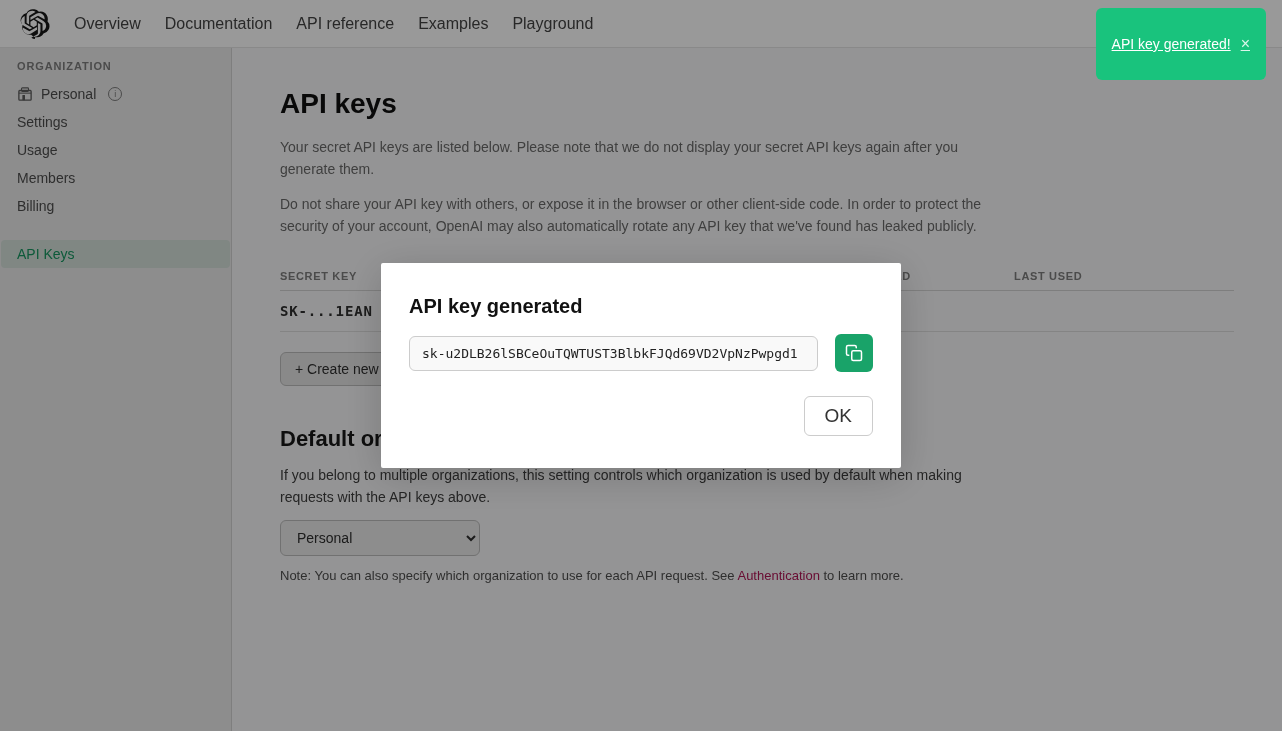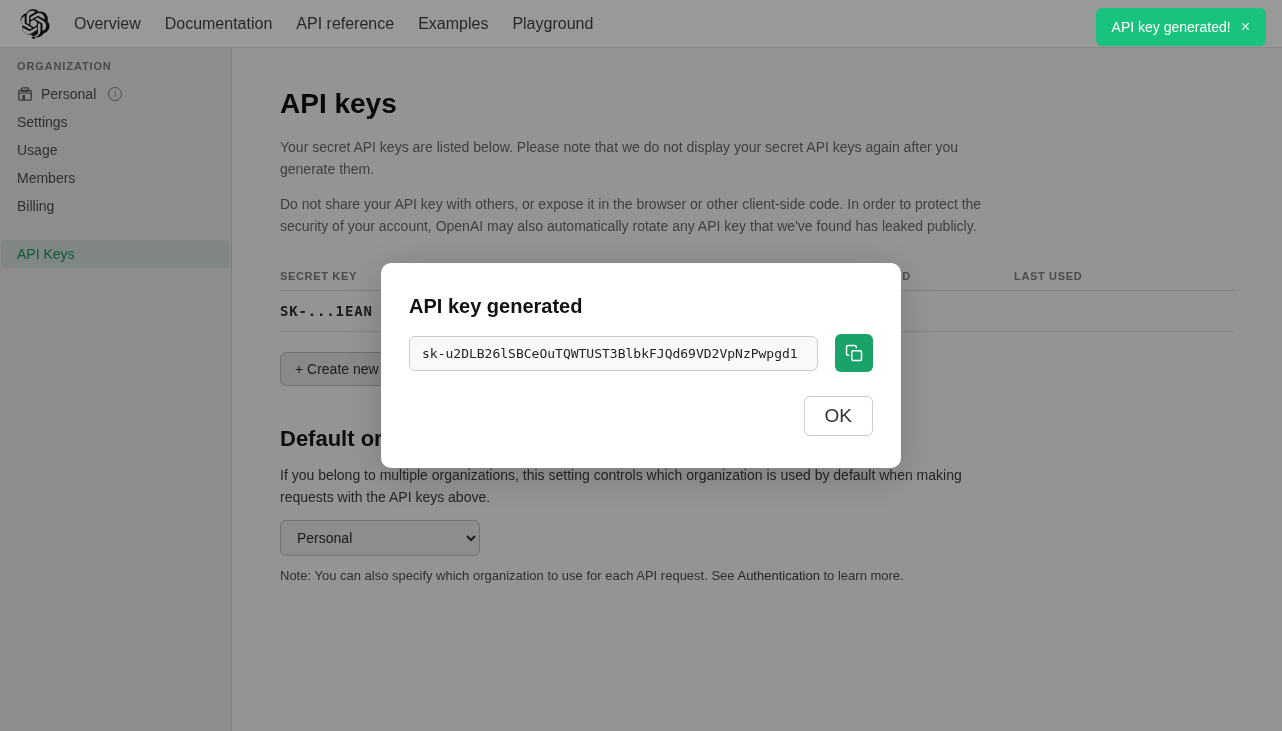--- a/index.html
+++ b/index.html
@@ -13,23 +13,23 @@
     }
     .top-nav .logo { width: 30px; height: 30px; margin-right: 24px; }
     .top-nav .logo svg { width: 30px; height: 30px; }
     .nav-links { display: flex; gap: 24px; }
     .nav-link { font-size: 16px; color: #444; text-decoration: none; cursor: pointer; }
 
     
     .toast {
       position: fixed; top: 8px; right: 16px;
       background: #19c37d; color: #fff;
-      padding: 11px 16px; border-radius: 6px;
+      padding: 28px 16px; border-radius: 6px;
       display: flex; align-items: flex-end; gap: 10px;
-      font-size: 14px; font-weight: 500; z-index: 200;
+      font-size: 14px; font-weight: 500; z-index: 200; text-decoration: underline;
     }
     .toast-close { cursor: pointer; font-size: 16px; line-height: 1; opacity: 0.85; }
 
     
     .layout { display: flex; margin-top: 48px; min-height: calc(100vh - 48px); }
 
     
     .sidebar {
       width: 232px; min-width: 232px; background: #fff;
       border-right: 1px solid #e5e5e5;
@@ -74,29 +74,29 @@
       font-size: 14px; color: #333; cursor: pointer;
     }
 
     .default-org-title { font-size: 22px; font-weight: 700; margin-top: 40px; margin-bottom: 12px; }
     .default-org-desc { font-size: 14px; color: #444; line-height: 1.6; max-width: 720px; margin-bottom: 12px; }
     .personal-select {
       padding: 8px 12px; border: 1px solid #ccc; border-radius: 6px;
       font-size: 14px; color: #333; background: #fff; min-width: 200px;
     }
     .note { font-size: 13px; color: #555; margin-top: 12px; }
-    .note a { color: #404040; text-decoration: none; }
+    .note a { color: #be185d; text-decoration: none; }
 
     
     .overlay {
       position: fixed; inset: 0; background: rgba(0,0,0,0.4); z-index: 150;
       display: flex; align-items: center; justify-content: center;
     }
     .modal {
-      background: #fff; border-radius: 10px; padding: 32px 28px;
+      background: #fff; border-radius: 2px; padding: 32px 28px;
       width: 520px; max-width: 90vw; position: relative; z-index: 160;
       box-shadow: 0 8px 40px rgba(0,0,0,0.18);
     }
     .modal-title { font-size: 20px; font-weight: 700; margin-bottom: 16px; color: #111; }
     .modal-desc { font-size: 14px; color: #555; line-height: 1.6; margin-bottom: 20px; }
     .modal-desc strong { color: #111; }
 
     .key-input-row {
       display: flex; gap: 17px; align-items: center; margin-bottom: 24px;
     }

